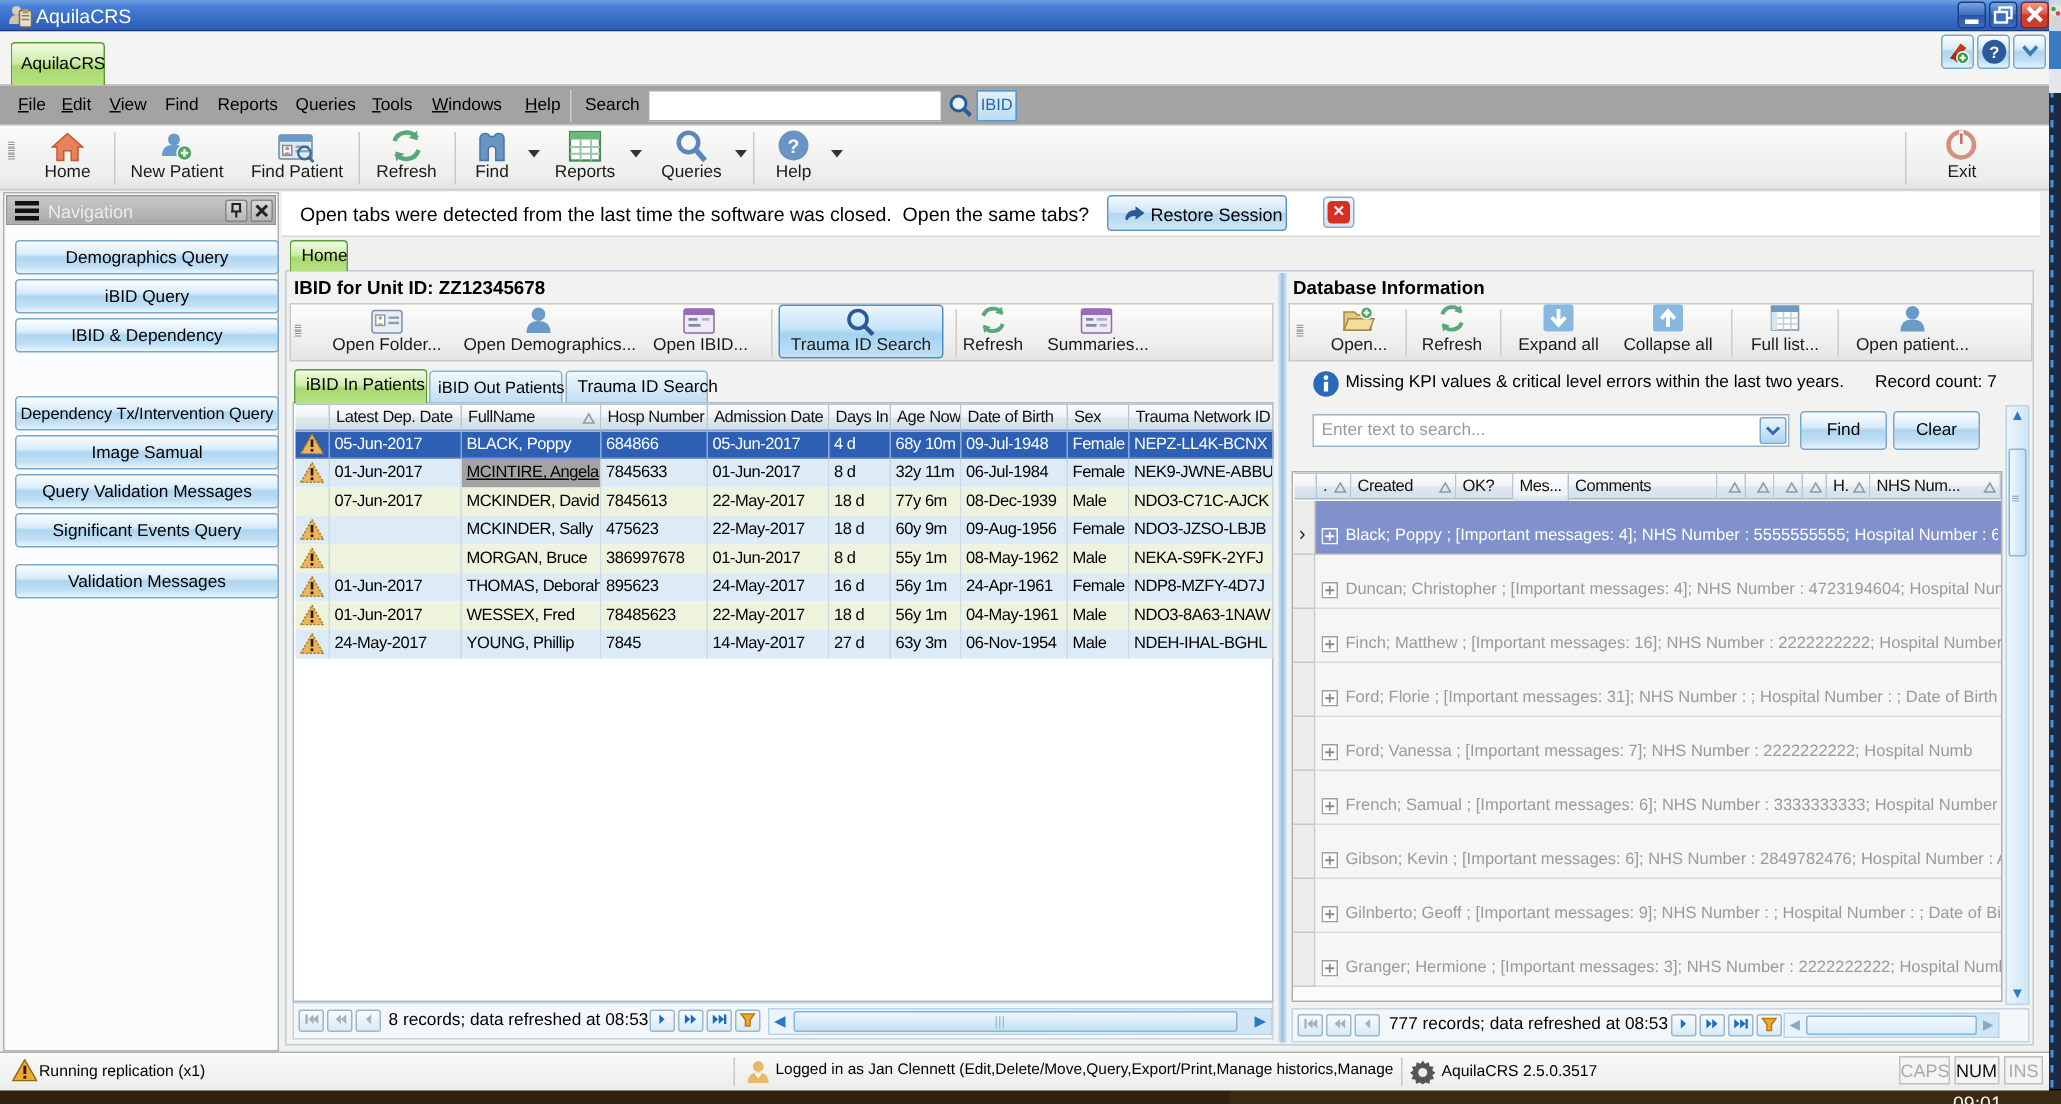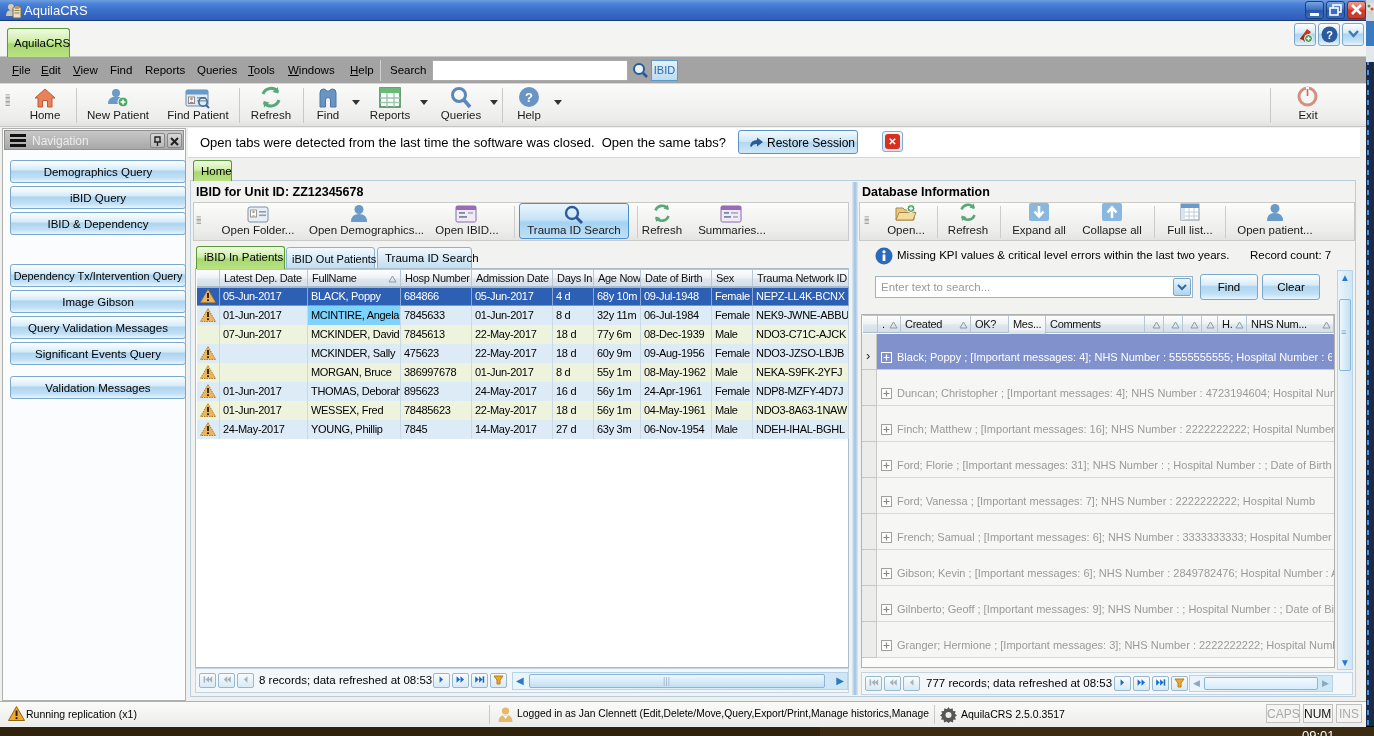--- a/index.html
+++ b/index.html
@@ -228,21 +228,21 @@
     <div class="abs" style="left:162px; top:2px; width:15px; height:15px; background:linear-gradient(#d8d8d8,#b8b8b8); border:1px solid #888; border-radius:2px;">
       <svg width="13" height="13" viewBox="0 0 13 13">
             <path d="M3 3 L10 10 M10 3 L3 10" stroke="#222" stroke-width="2"></path>
           </svg>
     </div>
   </div>
   <div class="navbtn" style="top:31px;">Demographics Query</div>
   <div class="navbtn" style="top:57px;">iBID Query</div>
   <div class="navbtn" style="top:83px;">IBID &amp; Dependency</div>
   <div class="navbtn" style="top:135px; font-size:10.9px;">Dependency Tx/Intervention Query</div>
-  <div class="navbtn" style="top:161px;">Image Gibson</div>
+  <div class="navbtn" style="top:161px;">Image Samual</div>
   <div class="navbtn" style="top:187px;">Query Validation Messages</div>
   <div class="navbtn" style="top:213px;">Significant Events Query</div>
   <div class="navbtn" style="top:247px;">Validation Messages</div>
 </div>
 
 <div class="abs" style="left:188px; top:128px; width:1172px; height:30px; background:#fff; border-bottom:1px solid #d8d8d8;">
   <span class="abs" style="left:12px; top:7px; font-size:13px;">Open tabs were detected from the last time the software was closed.&nbsp; Open the same tabs?</span>
   <div class="abs" style="left:550px; top:2px; width:120px; height:24px; border:1px solid #5a92c8; border-radius:3px; background:linear-gradient(#f4fafd,#cde5f6 50%,#b2d6f0 50%,#cfe7f7);">
     <svg class="abs" style="left:9px; top:5px;" width="18" height="14" viewBox="0 0 18 14">
           <path d="M2 10 Q3 4 9 4 L9 1.5 L15 6 L9 10.5 L9 8 Q5 7.5 3.5 11 Z" fill="#2a5a9a"></path>
@@ -357,21 +357,21 @@
 <div class="gc" style="left:516px; top:18px; width:41px; height:19px; background:#2d5fb4; border-right:1px solid rgba(255,255,255,0.45); box-shadow:inset 0 1px 0 rgba(255,255,255,0.55), inset 0 -1px 0 rgba(255,255,255,0.35); color:#fff;">Female</div>
 <div class="gc" style="left:557px; top:18px; width:96px; height:19px; background:#2d5fb4; border-right:1px solid rgba(255,255,255,0.45); box-shadow:inset 0 1px 0 rgba(255,255,255,0.55), inset 0 -1px 0 rgba(255,255,255,0.35); color:#fff;">NEPZ-LL4K-BCNX</div>
 <div class="gc" style="left:1px; top:37px; width:23px; height:19px; background:#dcebf5;">
             <svg class="abs" style="left:3px; top:2px;" width="16" height="14" viewBox="0 0 16 14">
               <path d="M8 0.5 L15.5 13.5 L0.5 13.5 Z" fill="#eab55e" stroke="#a87f28" stroke-width="1" stroke-dasharray="1.5,1"></path>
               <rect x="7.1" y="4" width="1.8" height="5" fill="#2a1a00"></rect>
               <rect x="7.1" y="10.3" width="1.8" height="1.8" fill="#2a1a00"></rect>
             </svg>
           </div>
 <div class="gc" style="left:24px; top:37px; width:88px; height:19px; background:#dcebf5; color:#000;">01-Jun-2017</div>
-<div class="gc" style="left:112px; top:37px; width:93px; height:19px; background:#7dd3fc; color:#000;">MCINTIRE, Angela</div>
+<div class="gc" style="left:112px; top:37px; width:93px; height:19px; background:#a3a3a3; color:#000;text-decoration:underline;">MCINTIRE, Angela</div>
 <div class="gc" style="left:205px; top:37px; width:71px; height:19px; background:#dcebf5; color:#000;">7845633</div>
 <div class="gc" style="left:276px; top:37px; width:81px; height:19px; background:#dcebf5; color:#000;">01-Jun-2017</div>
 <div class="gc" style="left:357px; top:37px; width:41px; height:19px; background:#dcebf5; color:#000;">8 d</div>
 <div class="gc" style="left:398px; top:37px; width:47px; height:19px; background:#dcebf5; color:#000;">32y 11m</div>
 <div class="gc" style="left:445px; top:37px; width:71px; height:19px; background:#dcebf5; color:#000;">06-Jul-1984</div>
 <div class="gc" style="left:516px; top:37px; width:41px; height:19px; background:#dcebf5; color:#000;">Female</div>
 <div class="gc" style="left:557px; top:37px; width:96px; height:19px; background:#dcebf5; color:#000;">NEK9-JWNE-ABBU</div>
 <div class="gc" style="left:1px; top:56px; width:23px; height:19px; background:#eef3de;"></div>
 <div class="gc" style="left:24px; top:56px; width:88px; height:19px; background:#eef3de; color:#000;">07-Jun-2017</div>
 <div class="gc" style="left:112px; top:56px; width:93px; height:19px; background:#eef3de; color:#000;">MCKINDER, David</div>

